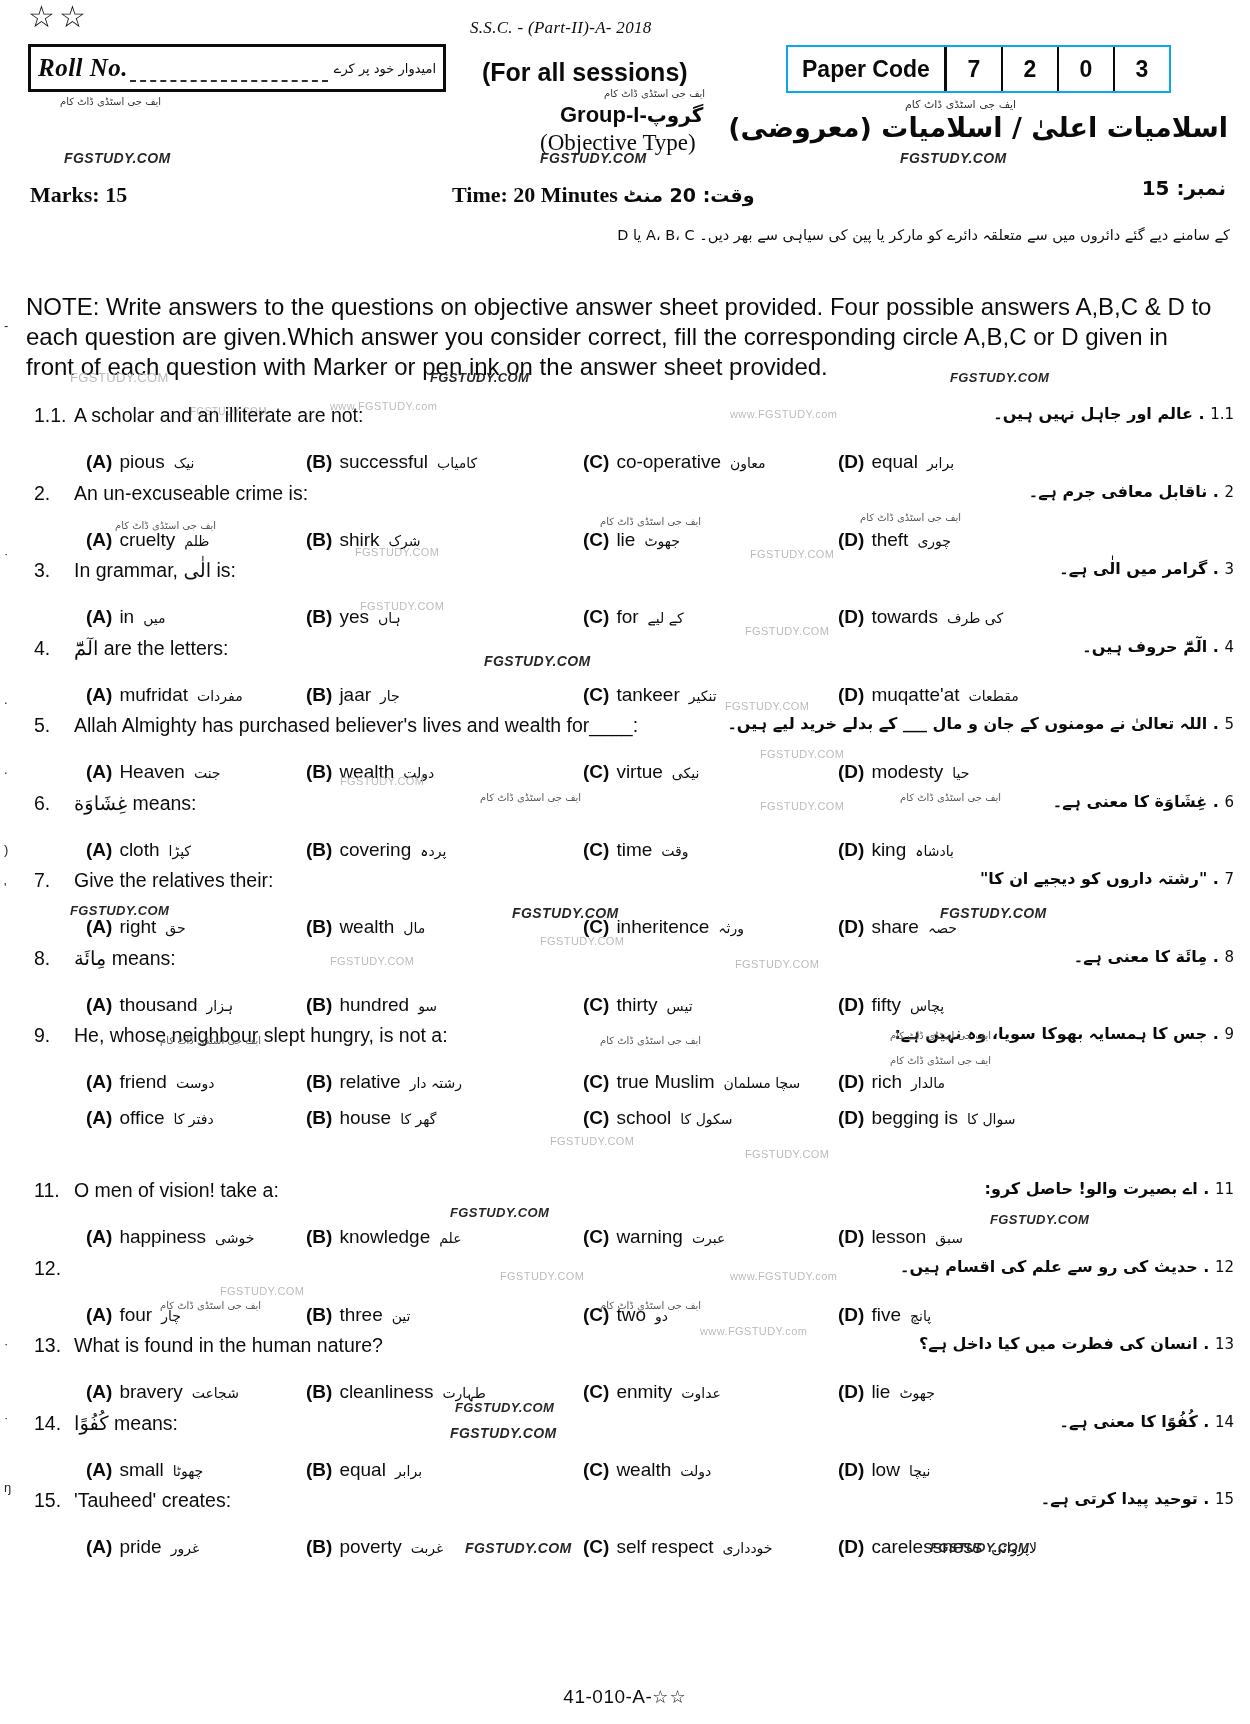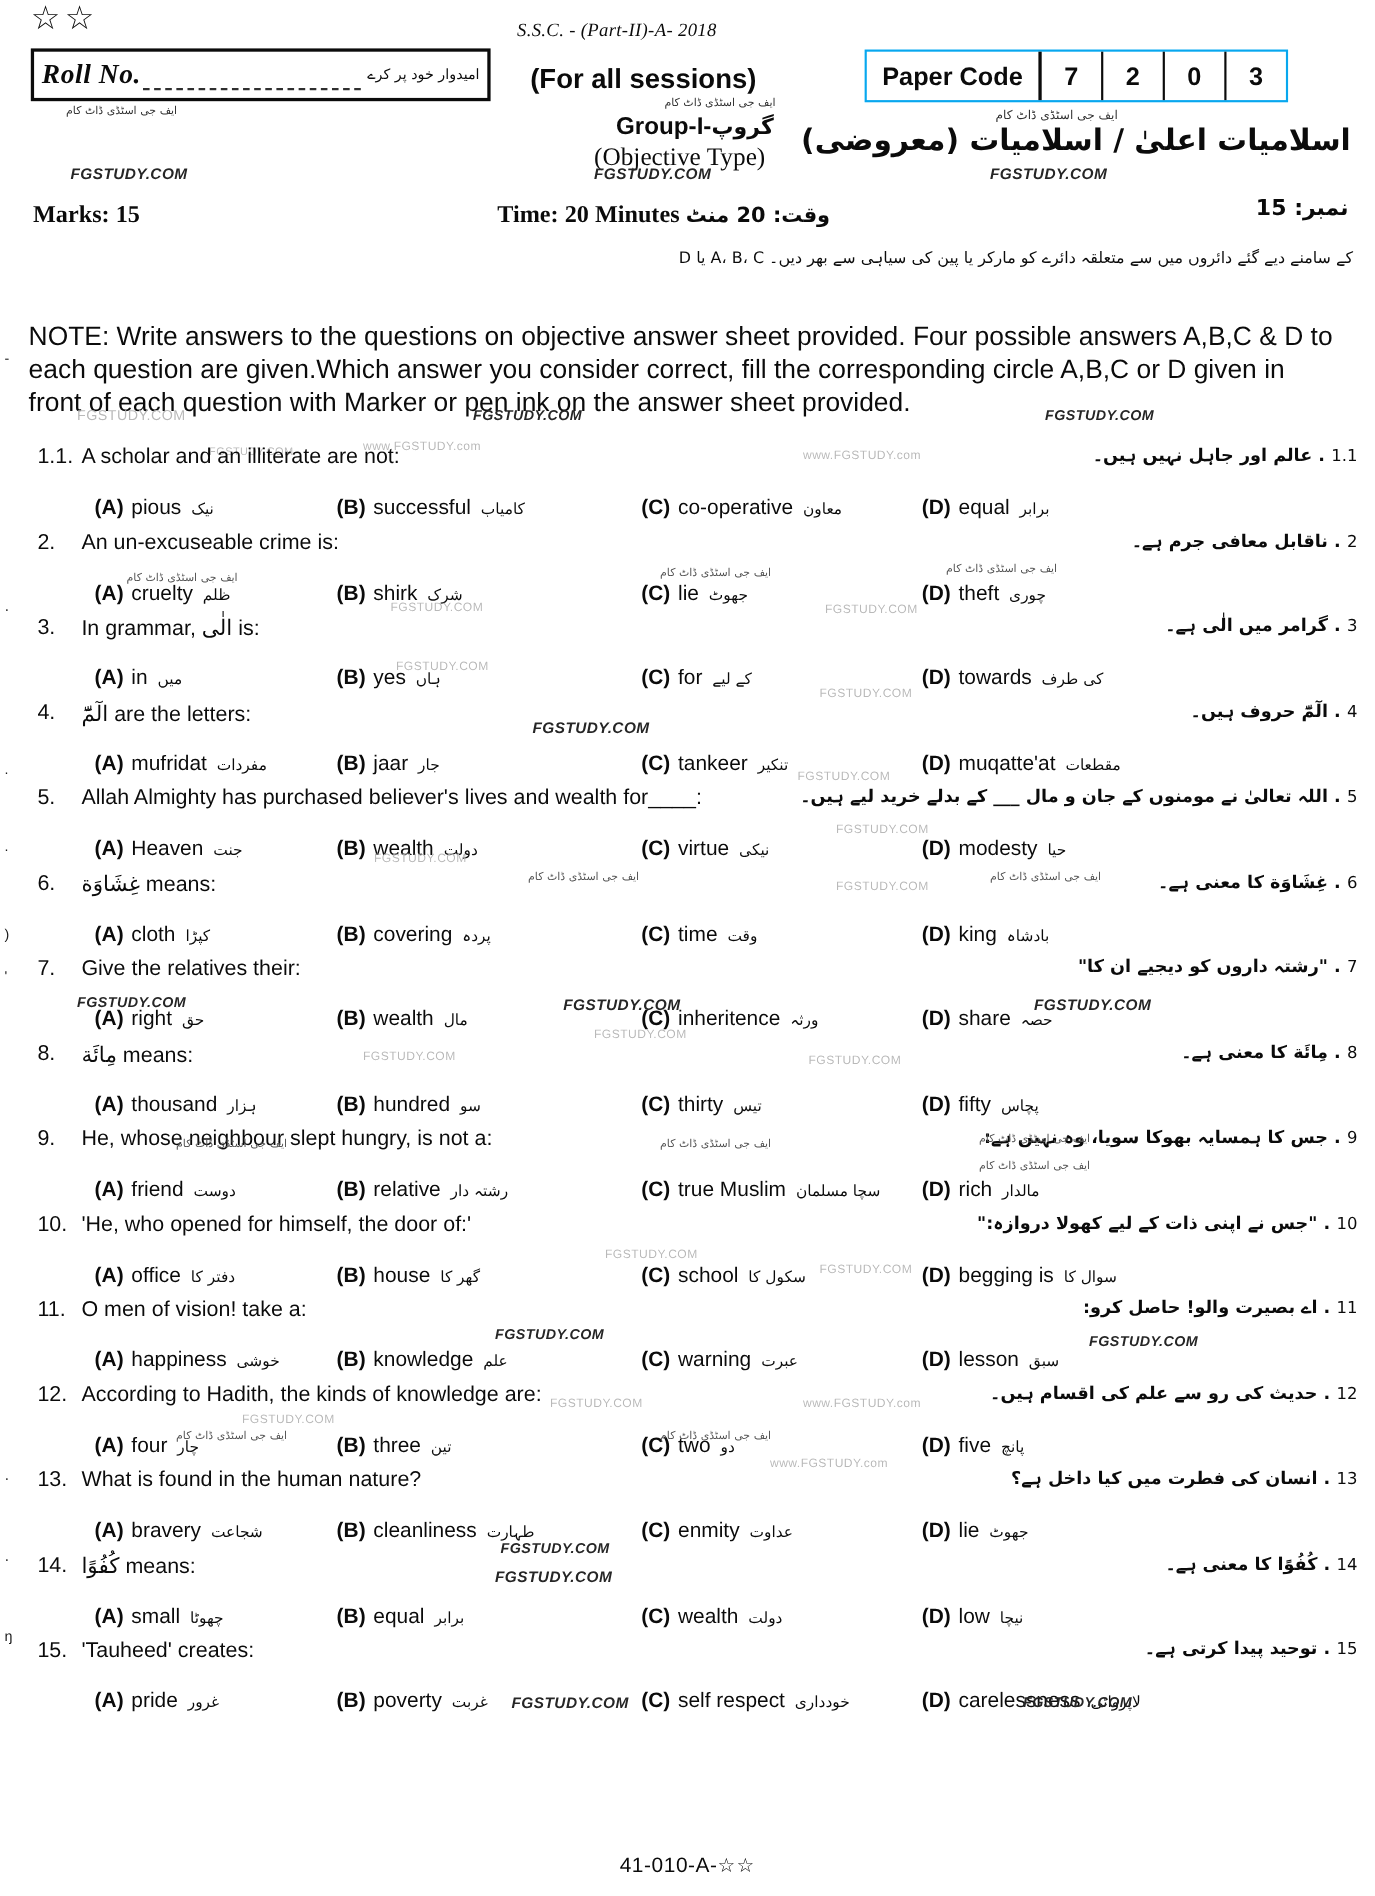--- a/index.html
+++ b/index.html
@@ -450,25 +450,20 @@
           <span class="q-urdu urdu"><span class="qnum">9</span>&nbsp;.&nbsp;<span>جس کا ہمسایہ بھوکا سویا، وہ نہیں ہے:</span></span>
         </div>
         <div class="opts" style="margin-top: 5px;">
           <div class="opt opt-a"><span class="lab">(A)</span><span style="margin-left: 7px;">friend</span><span class="ur">دوست</span></div>
           <div class="opt opt-b"><span class="lab">(B)</span><span style="margin-left: 7px;">relative</span><span class="ur">رشتہ دار</span></div>
           <div class="opt opt-c"><span class="lab">(C)</span><span style="margin-left: 7px;">true Muslim</span><span class="ur">سچا مسلمان</span></div>
           <div class="opt opt-d"><span class="lab">(D)</span><span style="margin-left: 7px;">rich</span><span class="ur">مالدار</span></div>
         </div>
       </div>
       <div class="q" style="top: 1101.5px;">
-        <div class="q-row">
-          <span class="q-num">10.</span>
-          <span class="q-text">'He, who opened for himself, the door of:'</span>
-          <span class="q-urdu urdu"><span class="qnum">10</span>&nbsp;.&nbsp;<span>"جس نے اپنی ذات کے لیے کھولا دروازہ:"</span></span>
-        </div>
         <div class="opts" style="margin-top: 5px;">
           <div class="opt opt-a"><span class="lab">(A)</span><span style="margin-left: 7px;">office</span><span class="ur">دفتر کا</span></div>
           <div class="opt opt-b"><span class="lab">(B)</span><span style="margin-left: 7px;">house</span><span class="ur">گھر کا</span></div>
           <div class="opt opt-c"><span class="lab">(C)</span><span style="margin-left: 7px;">school</span><span class="ur">سکول کا</span></div>
           <div class="opt opt-d"><span class="lab">(D)</span><span style="margin-left: 7px;">begging is</span><span class="ur">سوال کا</span></div>
         </div>
       </div>
       <div class="q" style="top: 1179px;">
         <div class="q-row">
           <span class="q-num">11.</span>
@@ -478,21 +473,20 @@
         <div class="opts" style="margin-top: 5px;">
           <div class="opt opt-a"><span class="lab">(A)</span><span style="margin-left: 7px;">happiness</span><span class="ur">خوشی</span></div>
           <div class="opt opt-b"><span class="lab">(B)</span><span style="margin-left: 7px;">knowledge</span><span class="ur">علم</span></div>
           <div class="opt opt-c"><span class="lab">(C)</span><span style="margin-left: 7px;">warning</span><span class="ur">عبرت</span></div>
           <div class="opt opt-d"><span class="lab">(D)</span><span style="margin-left: 7px;">lesson</span><span class="ur">سبق</span></div>
         </div>
       </div>
       <div class="q" style="top: 1256.5px;">
         <div class="q-row">
           <span class="q-num">12.</span>
-          <span class="q-text">According to Hadith, the kinds of knowledge are:</span>
           <span class="q-urdu urdu"><span class="qnum">12</span>&nbsp;.&nbsp;<span>حدیث کی رو سے علم کی اقسام ہیں۔</span></span>
         </div>
         <div class="opts" style="margin-top: 5px;">
           <div class="opt opt-a"><span class="lab">(A)</span><span style="margin-left: 7px;">four</span><span class="ur">چار</span></div>
           <div class="opt opt-b"><span class="lab">(B)</span><span style="margin-left: 7px; text-align: center;">three</span><span class="ur">تین</span></div>
           <div class="opt opt-c"><span class="lab">(C)</span><span style="margin-left: 7px;">two</span><span class="ur">دو</span></div>
           <div class="opt opt-d"><span class="lab">(D)</span><span style="margin-left: 7px;">five</span><span class="ur">پانچ</span></div>
         </div>
       </div>
       <div class="q" style="top: 1334px;">

